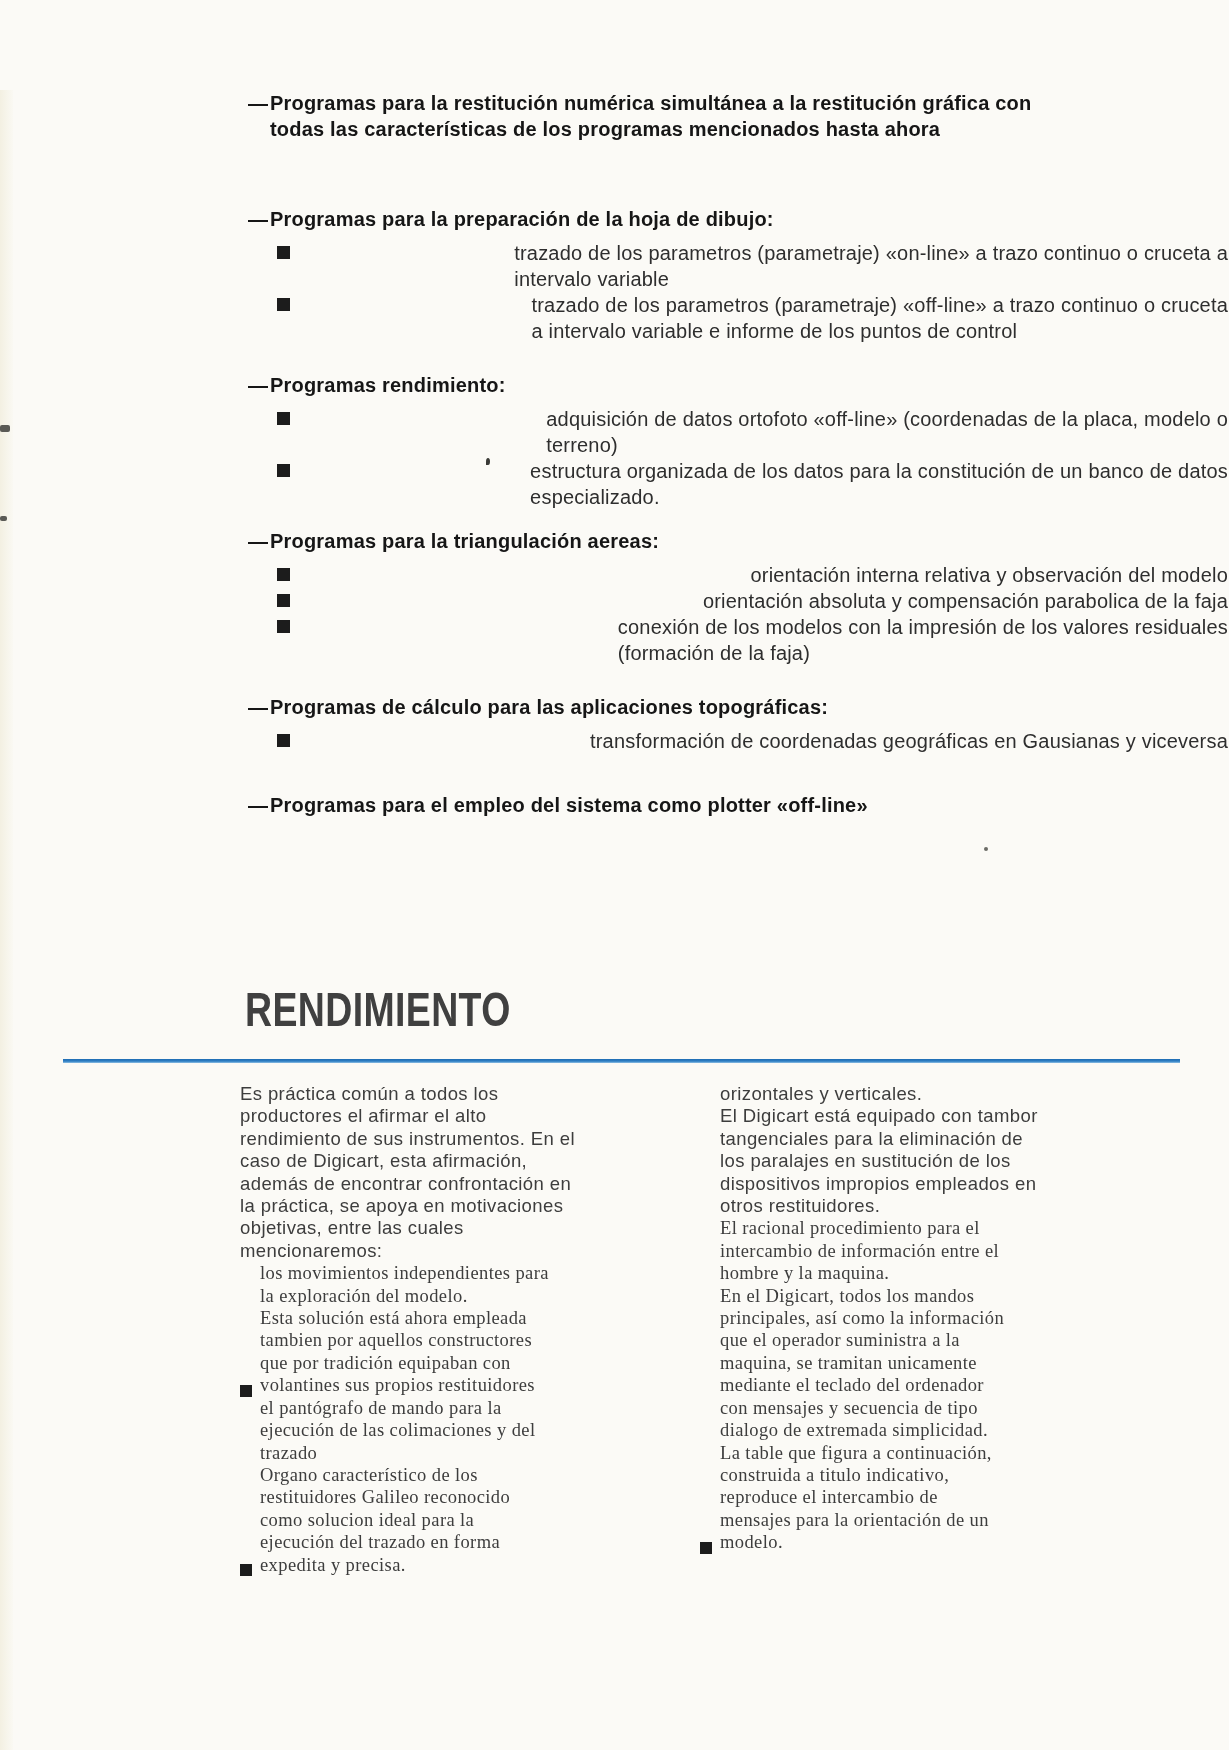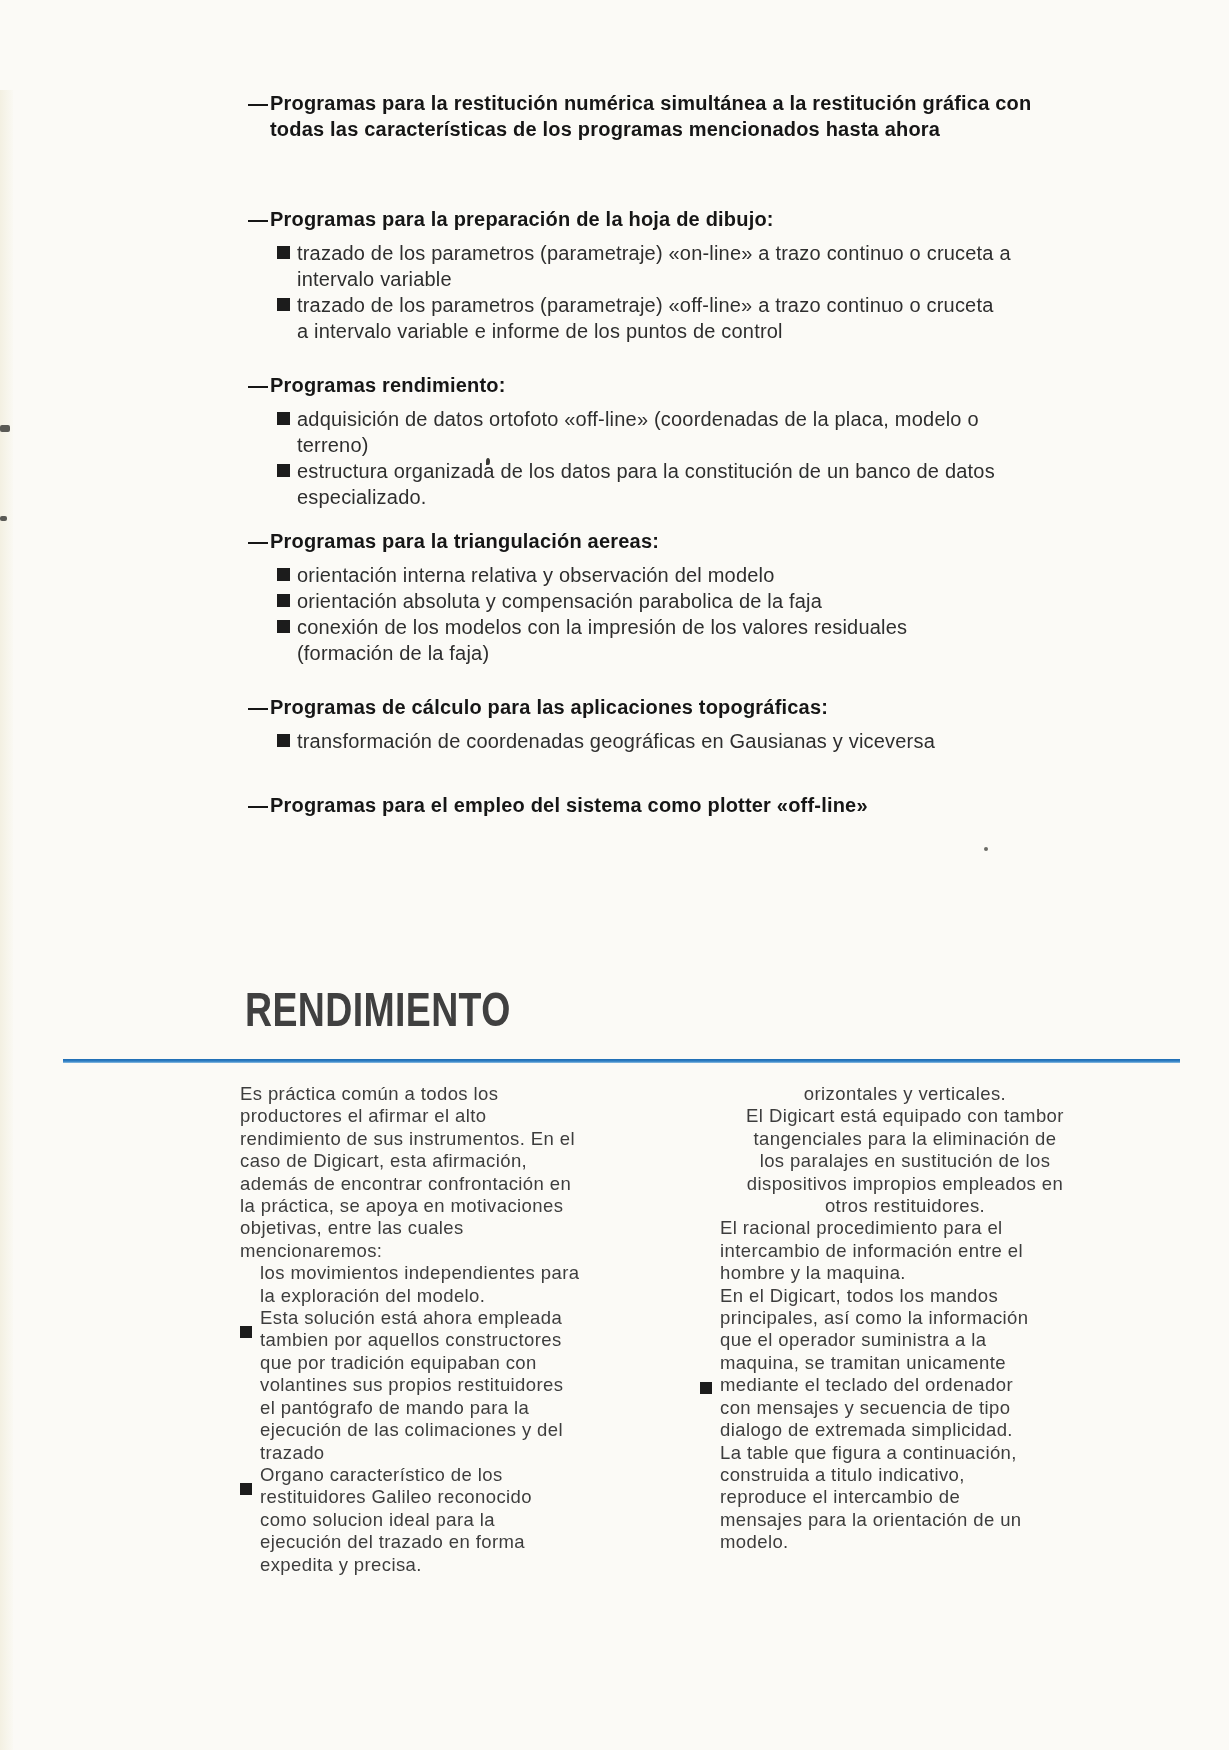--- a/index.html
+++ b/index.html
@@ -31,21 +31,21 @@
     color:#242424;letter-spacing:0.2px;
   }
   .sec{margin-bottom:28px;}
   .sec.g64{margin-bottom:64px;}
   .sec.g18{margin-bottom:18px;}
   .sec.g38{margin-bottom:38px;}
   .hrow{display:flex;align-items:flex-start;font-weight:bold;color:#161616;}
   .dash{flex:none;width:22px;}
   .htext{white-space:pre-line;}
   .items{margin-top:8px;padding-left:29px;color:#2e2e2e;}
-  .item{display:flex;align-items:flex-start;}
+  .item{display:flex;align-items:flex-start;justify-content:space-between;}
   .sq{flex:none;width:13px;height:13px;background:#1c1c1c;margin:6px 7px 0 0;}
   .itext{white-space:pre-line;}
 
   
   .rtitle{
     margin:170px 0 0 245px;
     font-size:48px;line-height:44px;font-weight:bold;color:#404040;
   }
   .rtitle .squeeze{display:inline-block;transform:scaleX(0.78);transform-origin:0 50%;letter-spacing:0.5px;}
   .rule{
@@ -58,23 +58,23 @@
   .cols{
     display:flex;
     margin:20px 12px 0 240px;
     font-size:18.5px;line-height:22.4px;
     color:#3d3d3d;letter-spacing:0.4px;
   }
   .col.left{width:410px;}
   .col.right{width:390px;margin-left:50px;}
   .block{white-space:normal;}
   .block .btext{white-space:pre-line;}
-  .block.bullet{display:flex;align-items:center;}
+  .block.bullet{display:flex;align-items:flex-end;font-family:Liberation Serif, serif;}
   .sq2{flex:none;width:12px;height:12px;background:#1c1c1c;margin:5px 8px 0 0;}
-  .block.cont{padding-left:20px;text-align:center;}
+  .block.cont{padding-left:20px;}
 </style>
 </head>
 <body>
 
 <div class="page">
 
   <div class="edge-left"></div>
   <div class="speck s1"></div>
   <div class="speck s2"></div>
   <div class="speck s4"></div>

